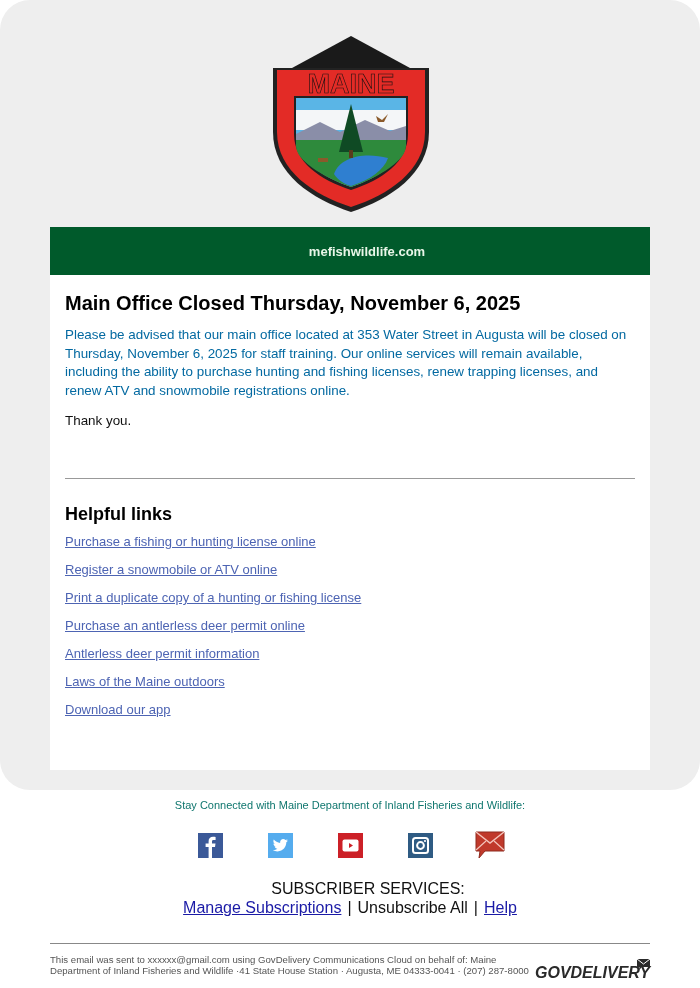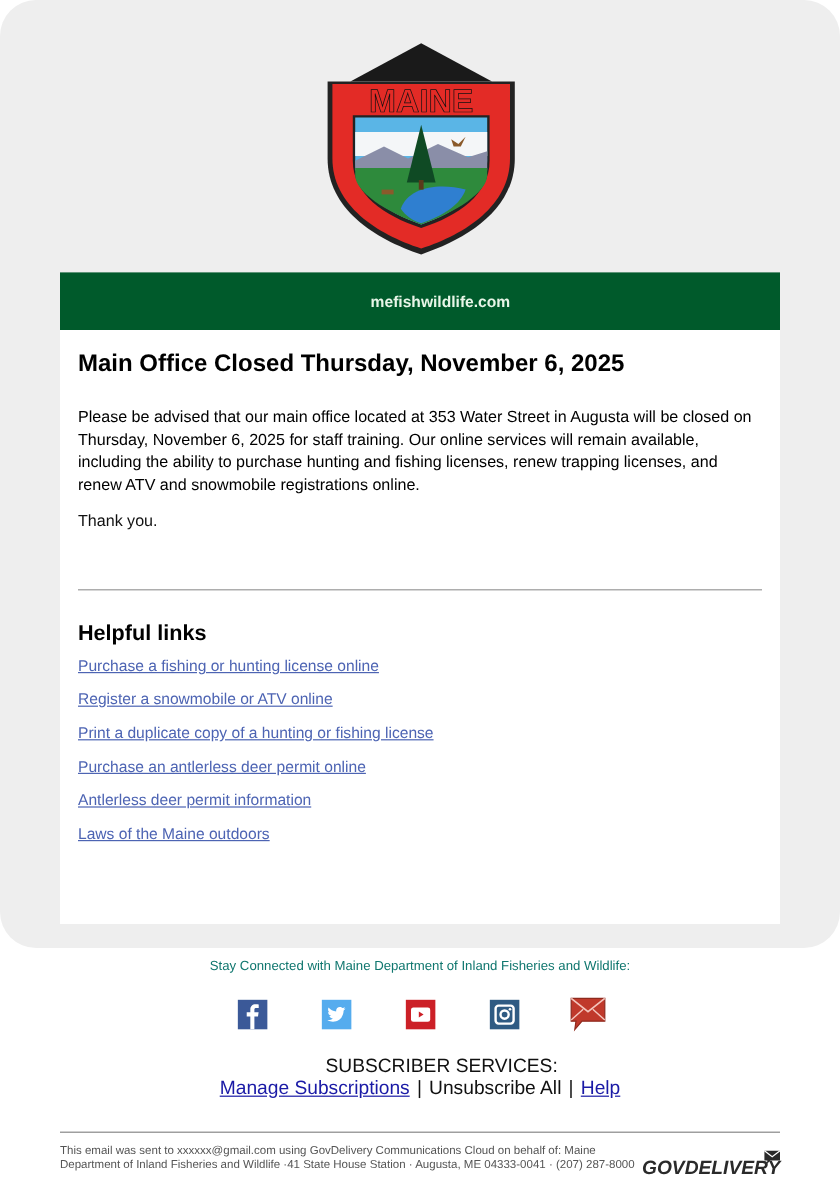--- a/index.html
+++ b/index.html
@@ -8,21 +8,21 @@
 
     .top-band { background: #eeeeee; width: 700px; height: 790px; position: relative; border-radius: 30px; }
     .logo-wrap { position: absolute; left: 270px; top: 34px; width: 162px; height: 180px; }
 
     .banner { position: absolute; left: 50px; top: 227px; width: 600px; height: 48px; background: #005a2b;
       display: flex; align-items: center; justify-content: center; padding-left: 34px; }
     .banner span { color: #e8f6e8; font-weight: bold; font-size: 13px; }
 
     .card { position: absolute; left: 50px; top: 275px; width: 600px; height: 495px; background: #fff; padding: 0 15px; }
     .card h1 { font-size: 20px; font-weight: bold; margin-top: 16px; line-height: 24px; }
-    .card p.body { font-size: 13.4px; line-height: 18.5px; margin-top: 24px; color: #000000; }
+    .card p.body { font-size: 13.4px; line-height: 18.5px; margin-top: 11px; color: #0369a1; }
     .card p.thanks { font-size: 13.4px; margin-top: 12px; line-height: 18px; color: #111; }
     .card hr { border: none; border-top: 1px solid #999; margin-top: 48px; width: 570px; }
     .card h2 { font-size: 18px; font-weight: bold; margin-top: 24px; line-height: 22px; }
     .links { margin-top: 9px; }
     .links a { display: block; color: #4d64b3; text-decoration: underline; font-size: 13px; line-height: 16px; margin-bottom: 12px; }
 
     .footer { position: absolute; top: 790px; left: 0; width: 700px; height: 198px; background: #fff; text-align: center; }
     .stay { font-size: 11px; margin-top: 9px; color: #0f766e; }
     .social { position: relative; height: 40px; margin-top: 13px; }
     .social .ic { position: absolute; top: 9px; width: 25px; height: 25px; }
@@ -74,20 +74,21 @@
     <p class="thanks">Thank you.</p>
     <hr>
     <h2>Helpful links</h2>
     <div class="links">
       <a href="#">Purchase a fishing or hunting license online</a>
       <a href="#">Register a snowmobile or ATV online</a>
       <a href="#">Print a duplicate copy of a hunting or fishing license</a>
       <a href="#">Purchase an antlerless deer permit online</a>
       <a href="#">Antlerless deer permit information</a>
       <a href="#">Laws of the Maine outdoors</a>
+      <a href="#">Download our app</a>
     </div>
   </div>
 </div>
 
 <div class="footer">
   <div class="stay">Stay Connected with Maine Department of Inland Fisheries and Wildlife:</div>
 
   <div class="social">
     <a class="ic" style="left:198px" href="#">
       <svg width="25" height="25" viewBox="0 0 25 25">

